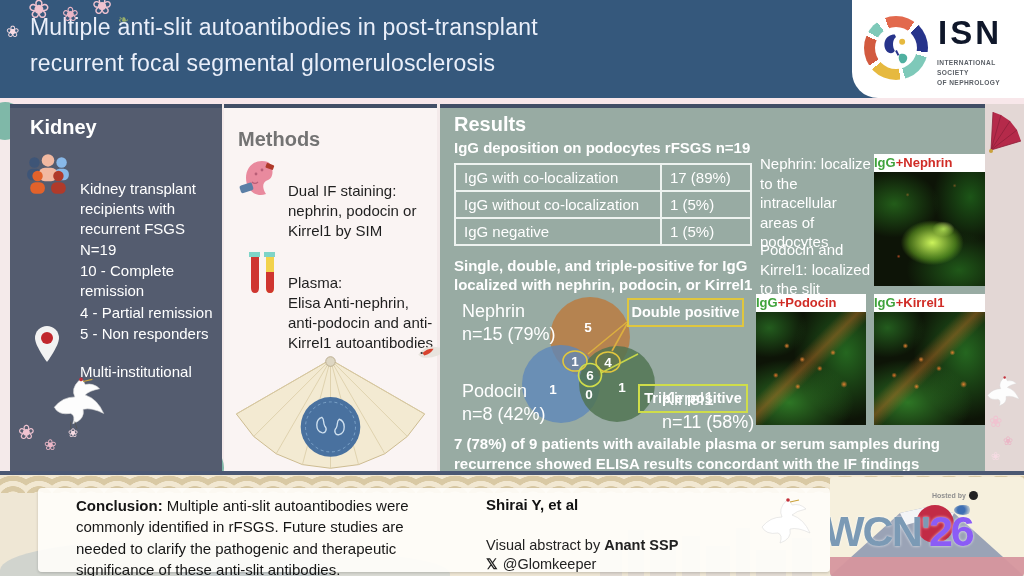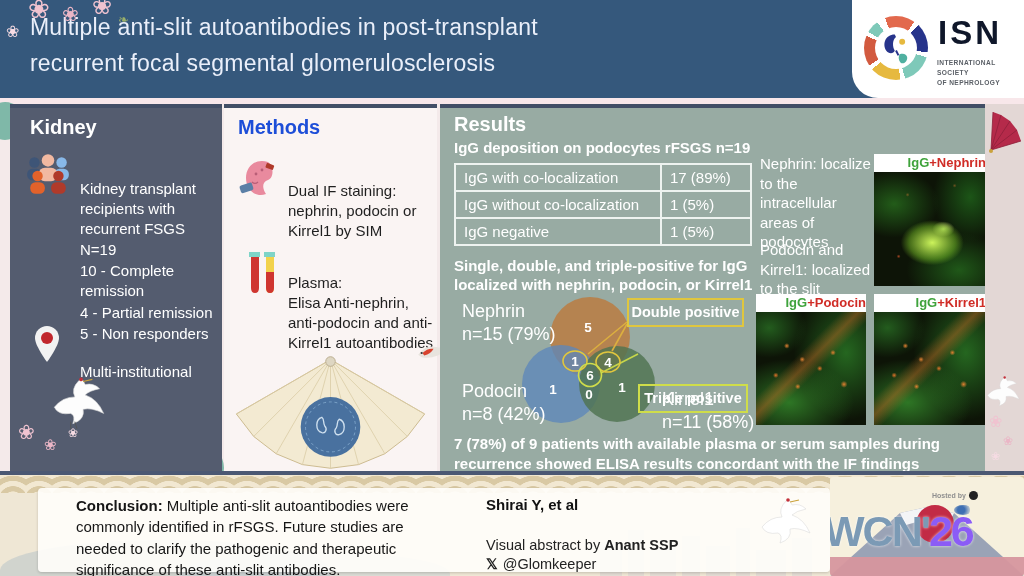--- a/index.html
+++ b/index.html
@@ -51,21 +51,21 @@
   .venn-title{left:14px;top:148px;width:312px;font-size:15px;font-weight:600;line-height:1.28;}
   .venn-svg{left:60px;top:180px;}
   .set-lbl{position:absolute;font-size:18px;line-height:1.25;}
   .lbl-nephrin{left:22px;top:192px;} .lbl-podocin{left:22px;top:272px;} .lbl-kirrel{left:222px;top:280px;}
   .call-box{position:absolute;font-size:14.5px;font-weight:600;color:#fff;text-align:center;line-height:24px;height:25px;}
   .dbl-box{left:187px;top:190px;width:113px;border:2px solid #e0c63e;}
   .tpl-box{left:198px;top:232px;width:106px;border:2px solid #cfdd4a;margin-top:44px;}
   .key-finding{left:14px;top:326px;width:528px;font-size:15px;font-weight:600;line-height:1.3;}
   .r-note{position:absolute;width:112px;font-size:15px;line-height:1.3;}
   .note1{left:320px;top:46px;} .note2{left:320px;top:132px;}
-  .if-label{position:absolute;background:#fff;font-size:13px;font-weight:700;text-align:right;height:18px;line-height:18px;}
+  .if-label{position:absolute;background:#fff;font-size:13px;font-weight:700;text-align:left;height:18px;line-height:18px;}
   .igg-g{color:#3fa33c;} .tgt-r{color:#d02c26;}
   .if-img{position:absolute;background-color:#0d1407;}
   .if1l{left:434px;top:46px;width:112px;} .if1{left:434px;top:64px;width:112px;height:114px;}
   .if2l{left:316px;top:186px;width:110px;} .if2{left:316px;top:204px;width:110px;height:113px;}
   .if3l{left:434px;top:186px;width:112px;} .if3{left:434px;top:204px;width:112px;height:113px;}
   .img-nephrin{background-image:
     radial-gradient(42px 30px at 52% 62%,rgba(214,255,96,.95),rgba(120,190,40,.5) 55%,transparent 75%),
     radial-gradient(16px 11px at 62% 50%,rgba(235,255,130,.9),transparent 70%),
     radial-gradient(60px 45px at 18% 28%,rgba(40,110,30,.8),transparent 75%),
     radial-gradient(50px 60px at 86% 22%,rgba(30,92,25,.9),transparent 75%),
@@ -192,21 +192,21 @@
       </svg>
     </div>
     <div>
       <span class="blossom" style="left:8px;top:312px;font-size:20px;">❀</span>
       <span class="blossom" style="left:34px;top:328px;font-size:15px;color:#eab6c6;">❀</span>
       <span class="blossom" style="left:58px;top:318px;font-size:12px;color:#f6dbe3;">❀</span>
     </div>
   </div>
 
   <div class="abs panel methods">
-    <div class="panel-h" style="left:14px;top:8px;color:#1d4ed8;">Methods</div>
+    <div class="panel-h" style="left:14px;top:20px;color:#737373;">Methods</div>
     <div class="abs" style="left:14px;top:48px;">
       <svg width="44" height="44" viewBox="0 0 44 44">
         <path d="M30,6 C18,2 8,10 8,22 C8,34 18,42 28,38 C24,32 24,26 30,24 C36,22 36,10 30,6 Z" fill="#e98a9e"></path>
         <circle cx="18" cy="18" r="1.4" fill="#b95e77"></circle>
           <circle cx="24" cy="14" r="1.4" fill="#b95e77"></circle>
         <path d="M14,26 Q17,29 20,26" stroke="#b95e77" stroke-width="1.2" fill="none"></path>
         <rect x="2" y="28" width="13" height="8" rx="2" fill="#5b7fa6" transform="rotate(-18 8 32)"></rect>
         <rect x="28" y="8" width="8" height="5" rx="1" fill="#b03a2a" transform="rotate(20 32 10)"></rect>
       </svg>
     </div>

